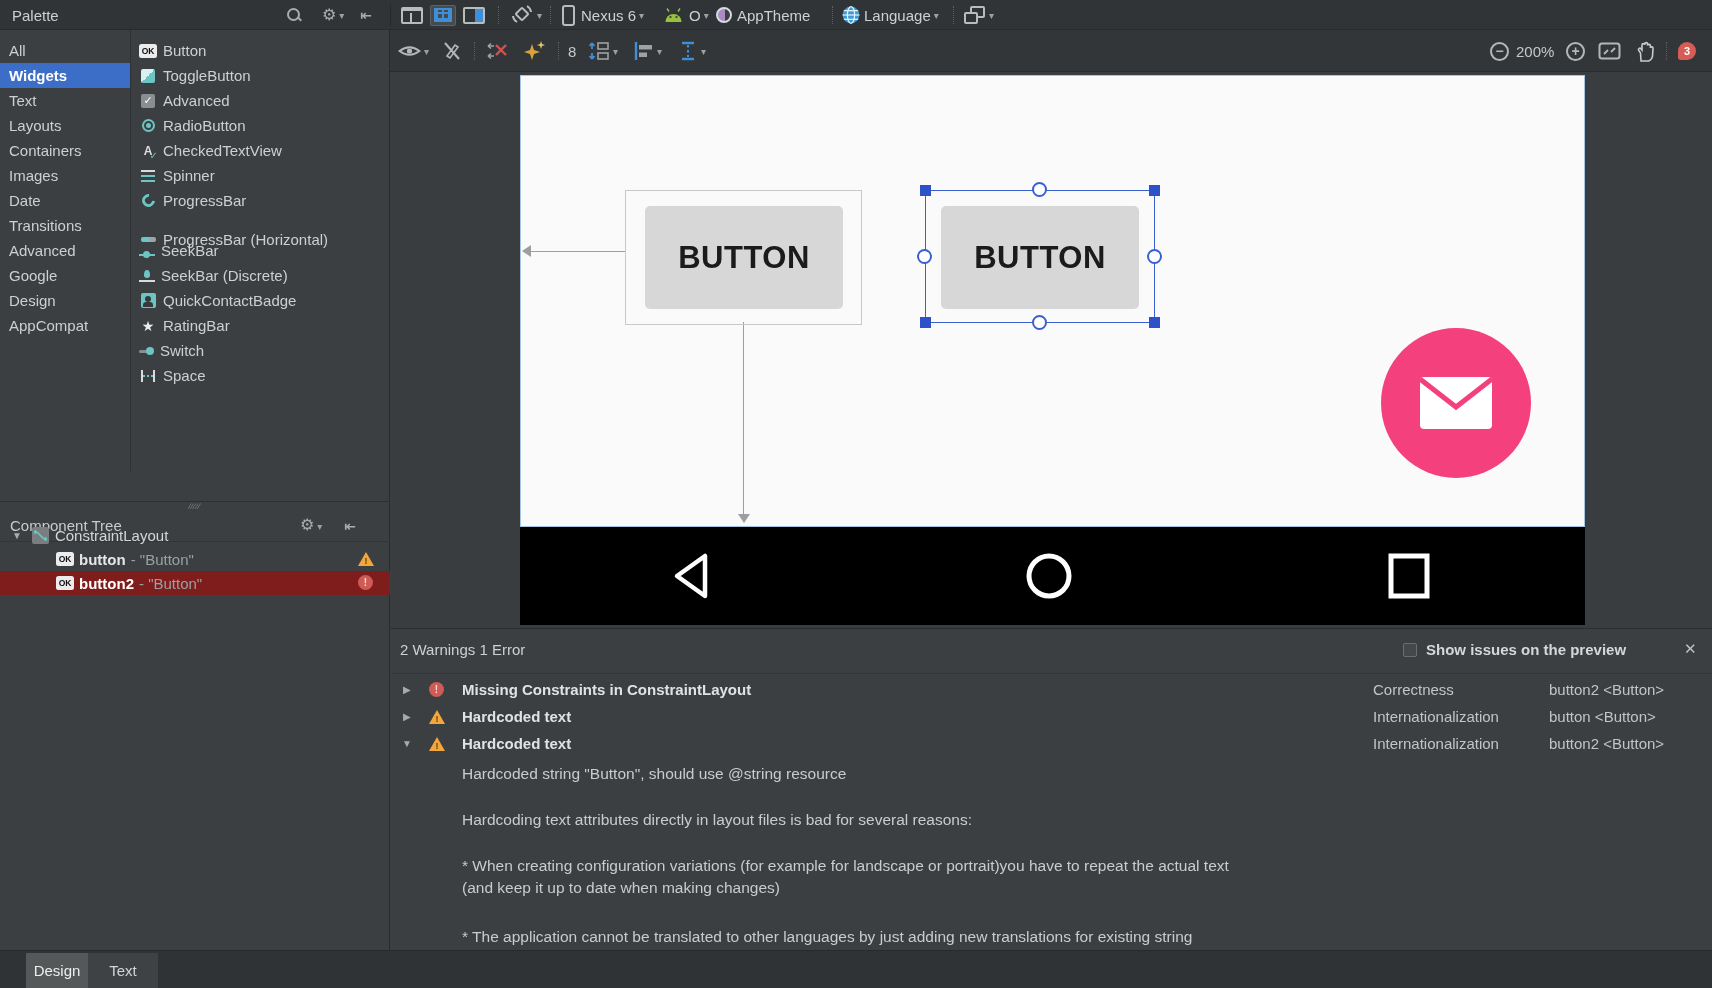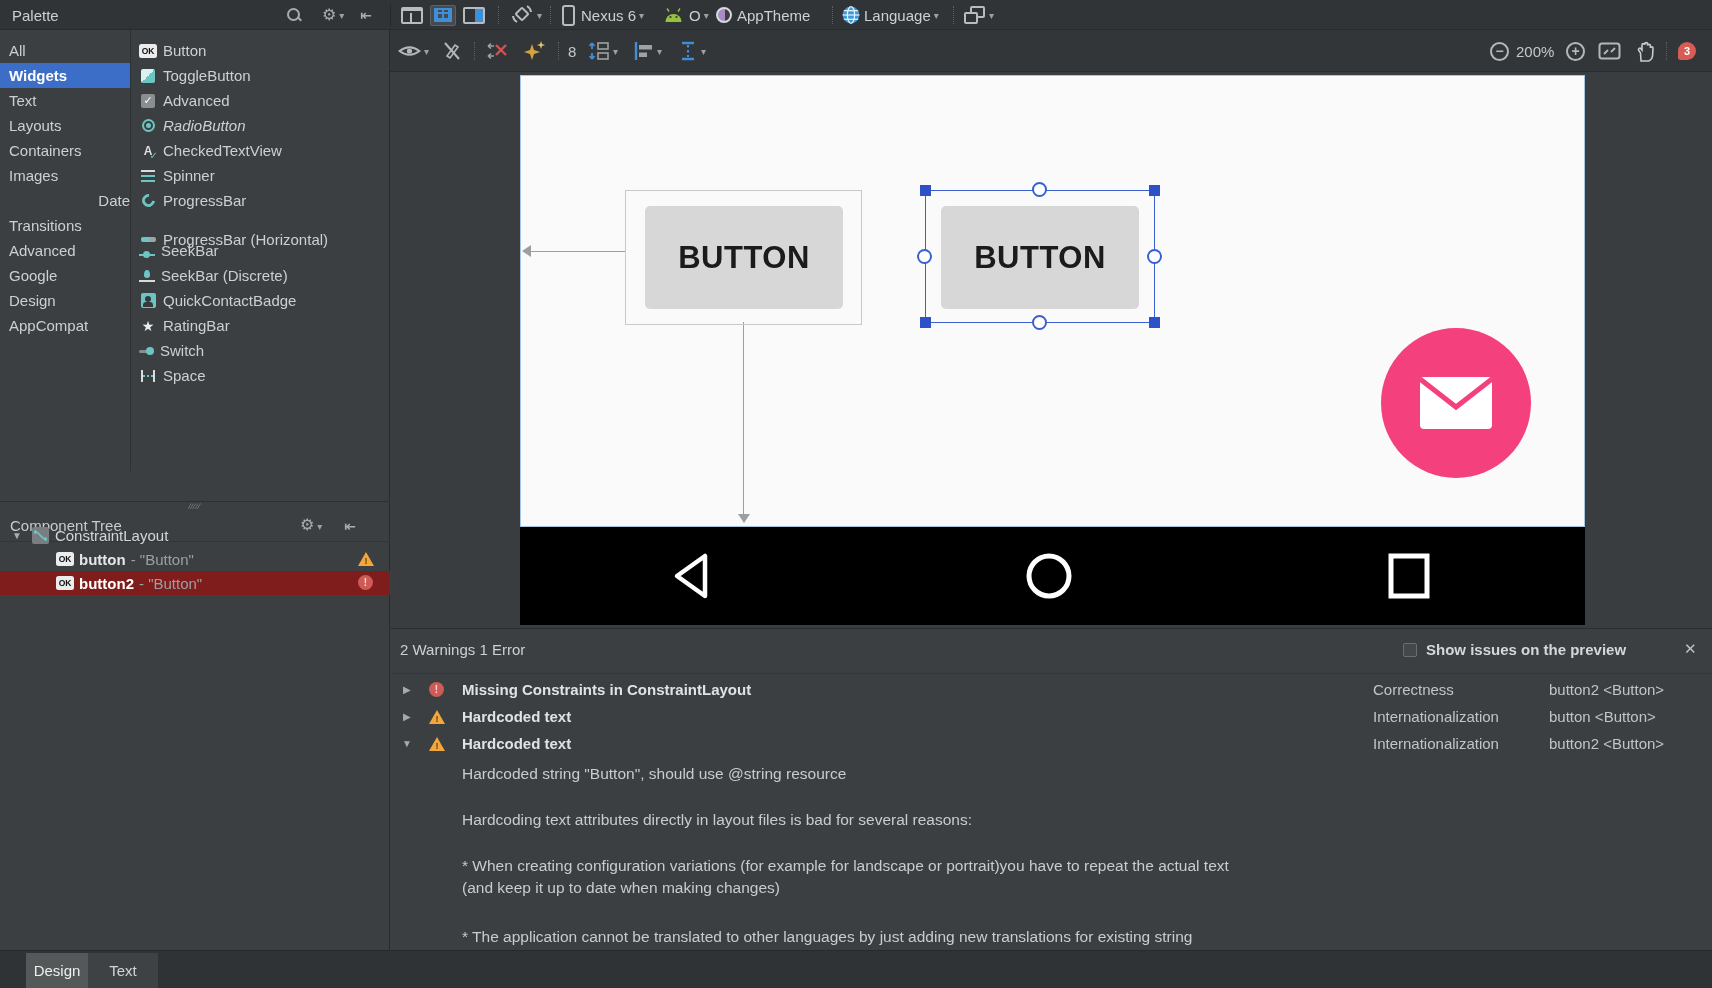--- a/index.html
+++ b/index.html
@@ -312,21 +312,21 @@
 
   <div id="leftpanel">
     <div id="cat-divider"></div>
 
     <div class="cat-row" style="top:8px;">All</div>
     <div class="cat-row sel" style="top:33px;">Widgets</div>
     <div class="cat-row" style="top:58px;">Text</div>
     <div class="cat-row" style="top:83px;">Layouts</div>
     <div class="cat-row" style="top:108px;">Containers</div>
     <div class="cat-row" style="top:133px;">Images</div>
-    <div class="cat-row" style="top:158px;text-align:right;">Date</div>
+    <div class="cat-row" style="top:158px;">Date</div>
     <div class="cat-row" style="top:183px;">Transitions</div>
     <div class="cat-row" style="top:208px;">Advanced</div>
     <div class="cat-row" style="top:233px;">Google</div>
     <div class="cat-row" style="top:258px;">Design</div>
     <div class="cat-row" style="top:283px;">AppCompat</div>
 
     <div class="wid-row" style="top:8px;">
         <span class="wi">
           <span class="ok-badge"></span>
         </span>
@@ -337,21 +337,21 @@
           <span class="wi-toggle"></span>
         </span>
         <span>ToggleButton</span>
       </div>
     <div class="wid-row" style="top:58px;">
         <span class="wi">
           <span class="wi-check"></span>
         </span>
         <span>Advanced</span>
       </div>
-    <div class="wid-row" style="top:83px;font-style:italic;">
+    <div class="wid-row" style="top:83px;">
         <span class="wi">
           <span class="wi-radio"></span>
         </span>
         <span>RadioButton</span>
       </div>
     <div class="wid-row" style="top:108px;">
         <span class="wi wi-ctv"></span>
         <span>CheckedTextView</span>
       </div>
     <div class="wid-row" style="top:133px;">

